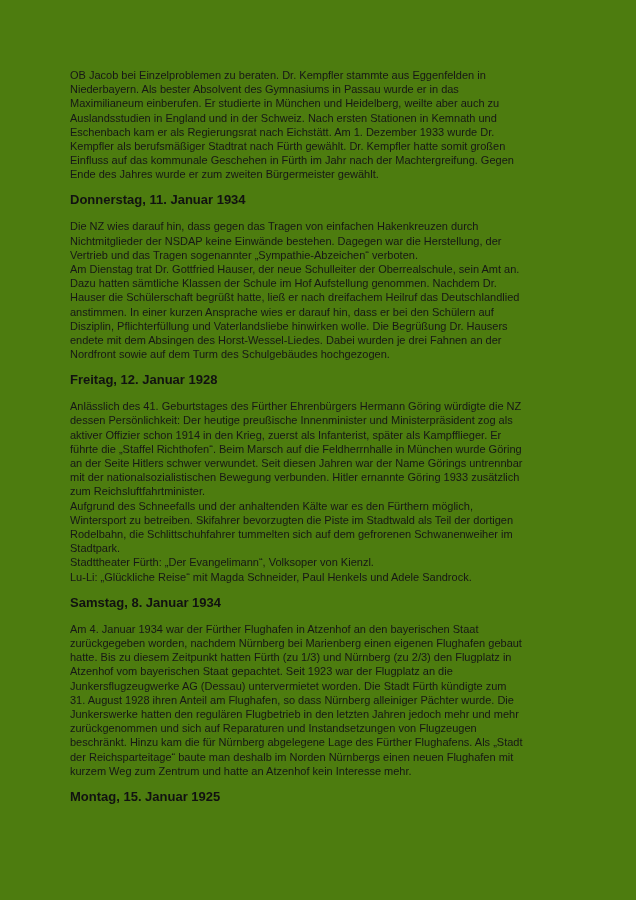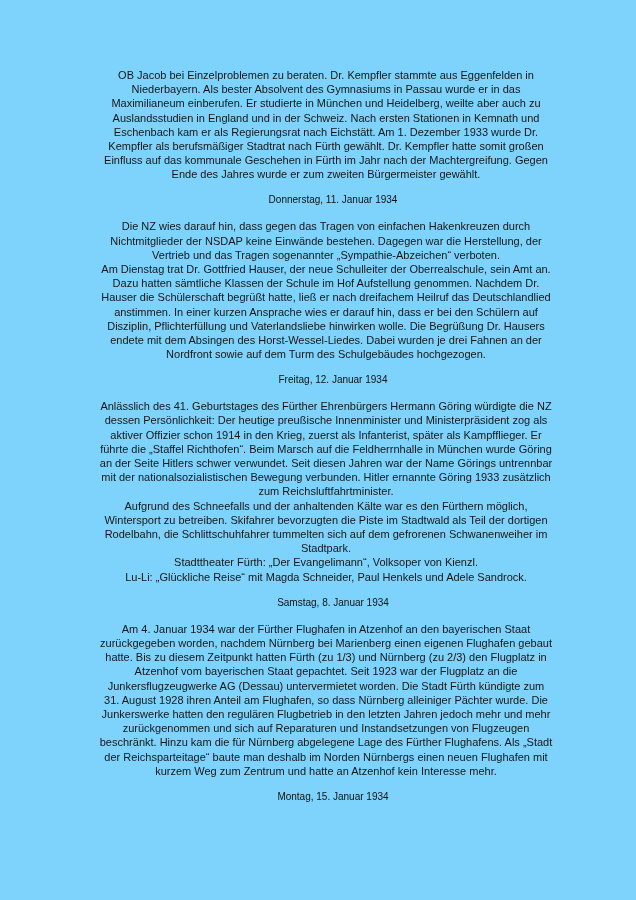--- a/index.html
+++ b/index.html
@@ -5,39 +5,38 @@
   html, body {
     margin: 0;
     padding: 0;
     background: #ffffff;
   }
   .page {
     position: relative;
     width: 636px;
     height: 900px;
     box-sizing: border-box;
-    background: #7dd3fc;
+    background: #4d7c0f;
     padding: 68px 40px 0 70px;
     overflow: hidden;
     font-family: "Liberation Sans", "DejaVu Sans", sans-serif;
     font-size: 11px;
     line-height: 14.2px;
     color: #161616;
-    text-align: center;
   }
   .para {
     margin: 0 0 11.8px 0;
     white-space: pre-line;
     max-width: 512px;
   }
   .date-heading {
     margin: 0 0 11.8px 0;
-    font-size: 10px;
+    font-size: 13px;
     line-height: 14.2px;
-    font-weight: 400;
+    font-weight: 700;
     color: #111111;
     white-space: pre-line;
   }
 </style>
 </head>
 <body>
 
 <div class="page">
 
   <p class="para">OB Jacob bei Einzelproblemen zu beraten. Dr. Kempfler stammte aus Eggenfelden in
@@ -54,21 +53,21 @@
 Nichtmitglieder der NSDAP keine Einwände bestehen. Dagegen war die Herstellung, der
 Vertrieb und das Tragen sogenannter „Sympathie-Abzeichen“ verboten.
 Am Dienstag trat Dr. Gottfried Hauser, der neue Schulleiter der Oberrealschule, sein Amt an.
 Dazu hatten sämtliche Klassen der Schule im Hof Aufstellung genommen. Nachdem Dr.
 Hauser die Schülerschaft begrüßt hatte, ließ er nach dreifachem Heilruf das Deutschlandlied
 anstimmen. In einer kurzen Ansprache wies er darauf hin, dass er bei den Schülern auf
 Disziplin, Pflichterfüllung und Vaterlandsliebe hinwirken wolle. Die Begrüßung Dr. Hausers
 endete mit dem Absingen des Horst-Wessel-Liedes. Dabei wurden je drei Fahnen an der
 Nordfront sowie auf dem Turm des Schulgebäudes hochgezogen.</p>
 
-  <p class="date-heading">Freitag, 12. Januar 1934</p>
+  <p class="date-heading">Freitag, 12. Januar 1928</p>
   <p class="para">Anlässlich des 41. Geburtstages des Fürther Ehrenbürgers Hermann Göring würdigte die NZ
 dessen Persönlichkeit: Der heutige preußische Innenminister und Ministerpräsident zog als
 aktiver Offizier schon 1914 in den Krieg, zuerst als Infanterist, später als Kampfflieger. Er
 führte die „Staffel Richthofen“. Beim Marsch auf die Feldherrnhalle in München wurde Göring
 an der Seite Hitlers schwer verwundet. Seit diesen Jahren war der Name Görings untrennbar
 mit der nationalsozialistischen Bewegung verbunden. Hitler ernannte Göring 1933 zusätzlich
 zum Reichsluftfahrtminister.
 Aufgrund des Schneefalls und der anhaltenden Kälte war es den Fürthern möglich,
 Wintersport zu betreiben. Skifahrer bevorzugten die Piste im Stadtwald als Teil der dortigen
 Rodelbahn, die Schlittschuhfahrer tummelten sich auf dem gefrorenen Schwanenweiher im
@@ -82,15 +81,15 @@
 hatte. Bis zu diesem Zeitpunkt hatten Fürth (zu 1/3) und Nürnberg (zu 2/3) den Flugplatz in
 Atzenhof vom bayerischen Staat gepachtet. Seit 1923 war der Flugplatz an die
 Junkersflugzeugwerke AG (Dessau) untervermietet worden. Die Stadt Fürth kündigte zum
 31. August 1928 ihren Anteil am Flughafen, so dass Nürnberg alleiniger Pächter wurde. Die
 Junkerswerke hatten den regulären Flugbetrieb in den letzten Jahren jedoch mehr und mehr
 zurückgenommen und sich auf Reparaturen und Instandsetzungen von Flugzeugen
 beschränkt. Hinzu kam die für Nürnberg abgelegene Lage des Fürther Flughafens. Als „Stadt
 der Reichsparteitage“ baute man deshalb im Norden Nürnbergs einen neuen Flughafen mit
 kurzem Weg zum Zentrum und hatte an Atzenhof kein Interesse mehr.</p>
 
-  <p class="date-heading">Montag, 15. Januar 1934</p>
+  <p class="date-heading">Montag, 15. Januar 1925</p>
 
 </div>
 
 </body></html>

